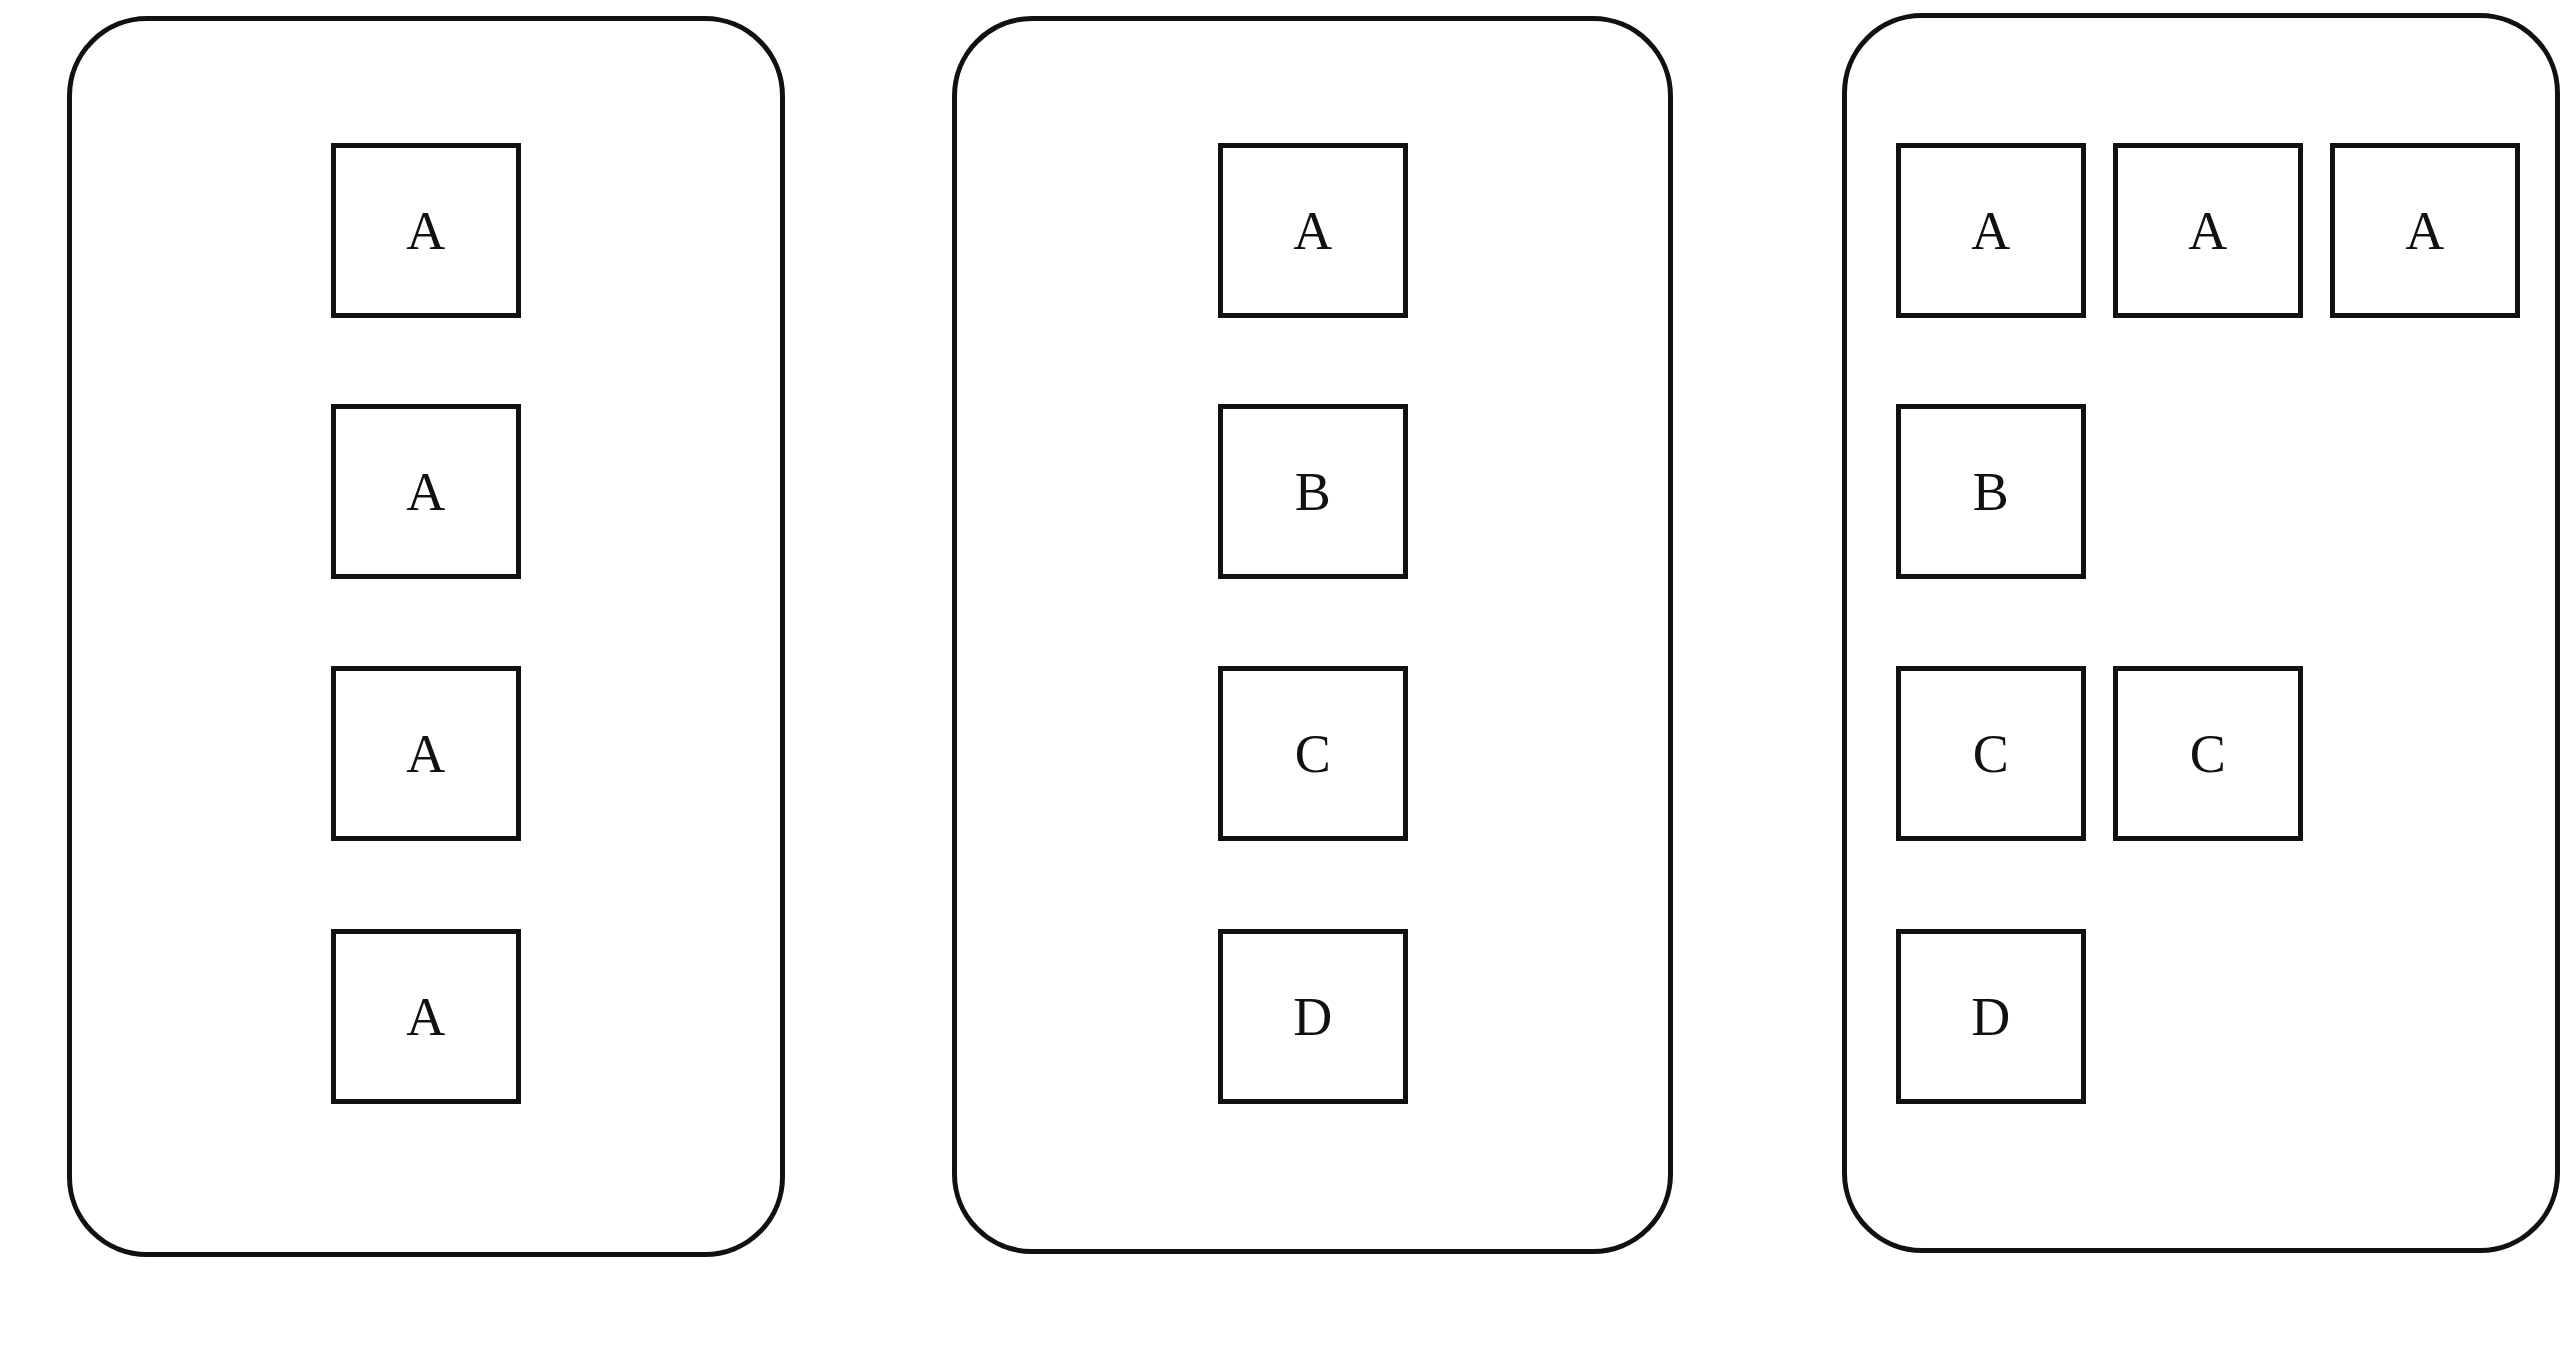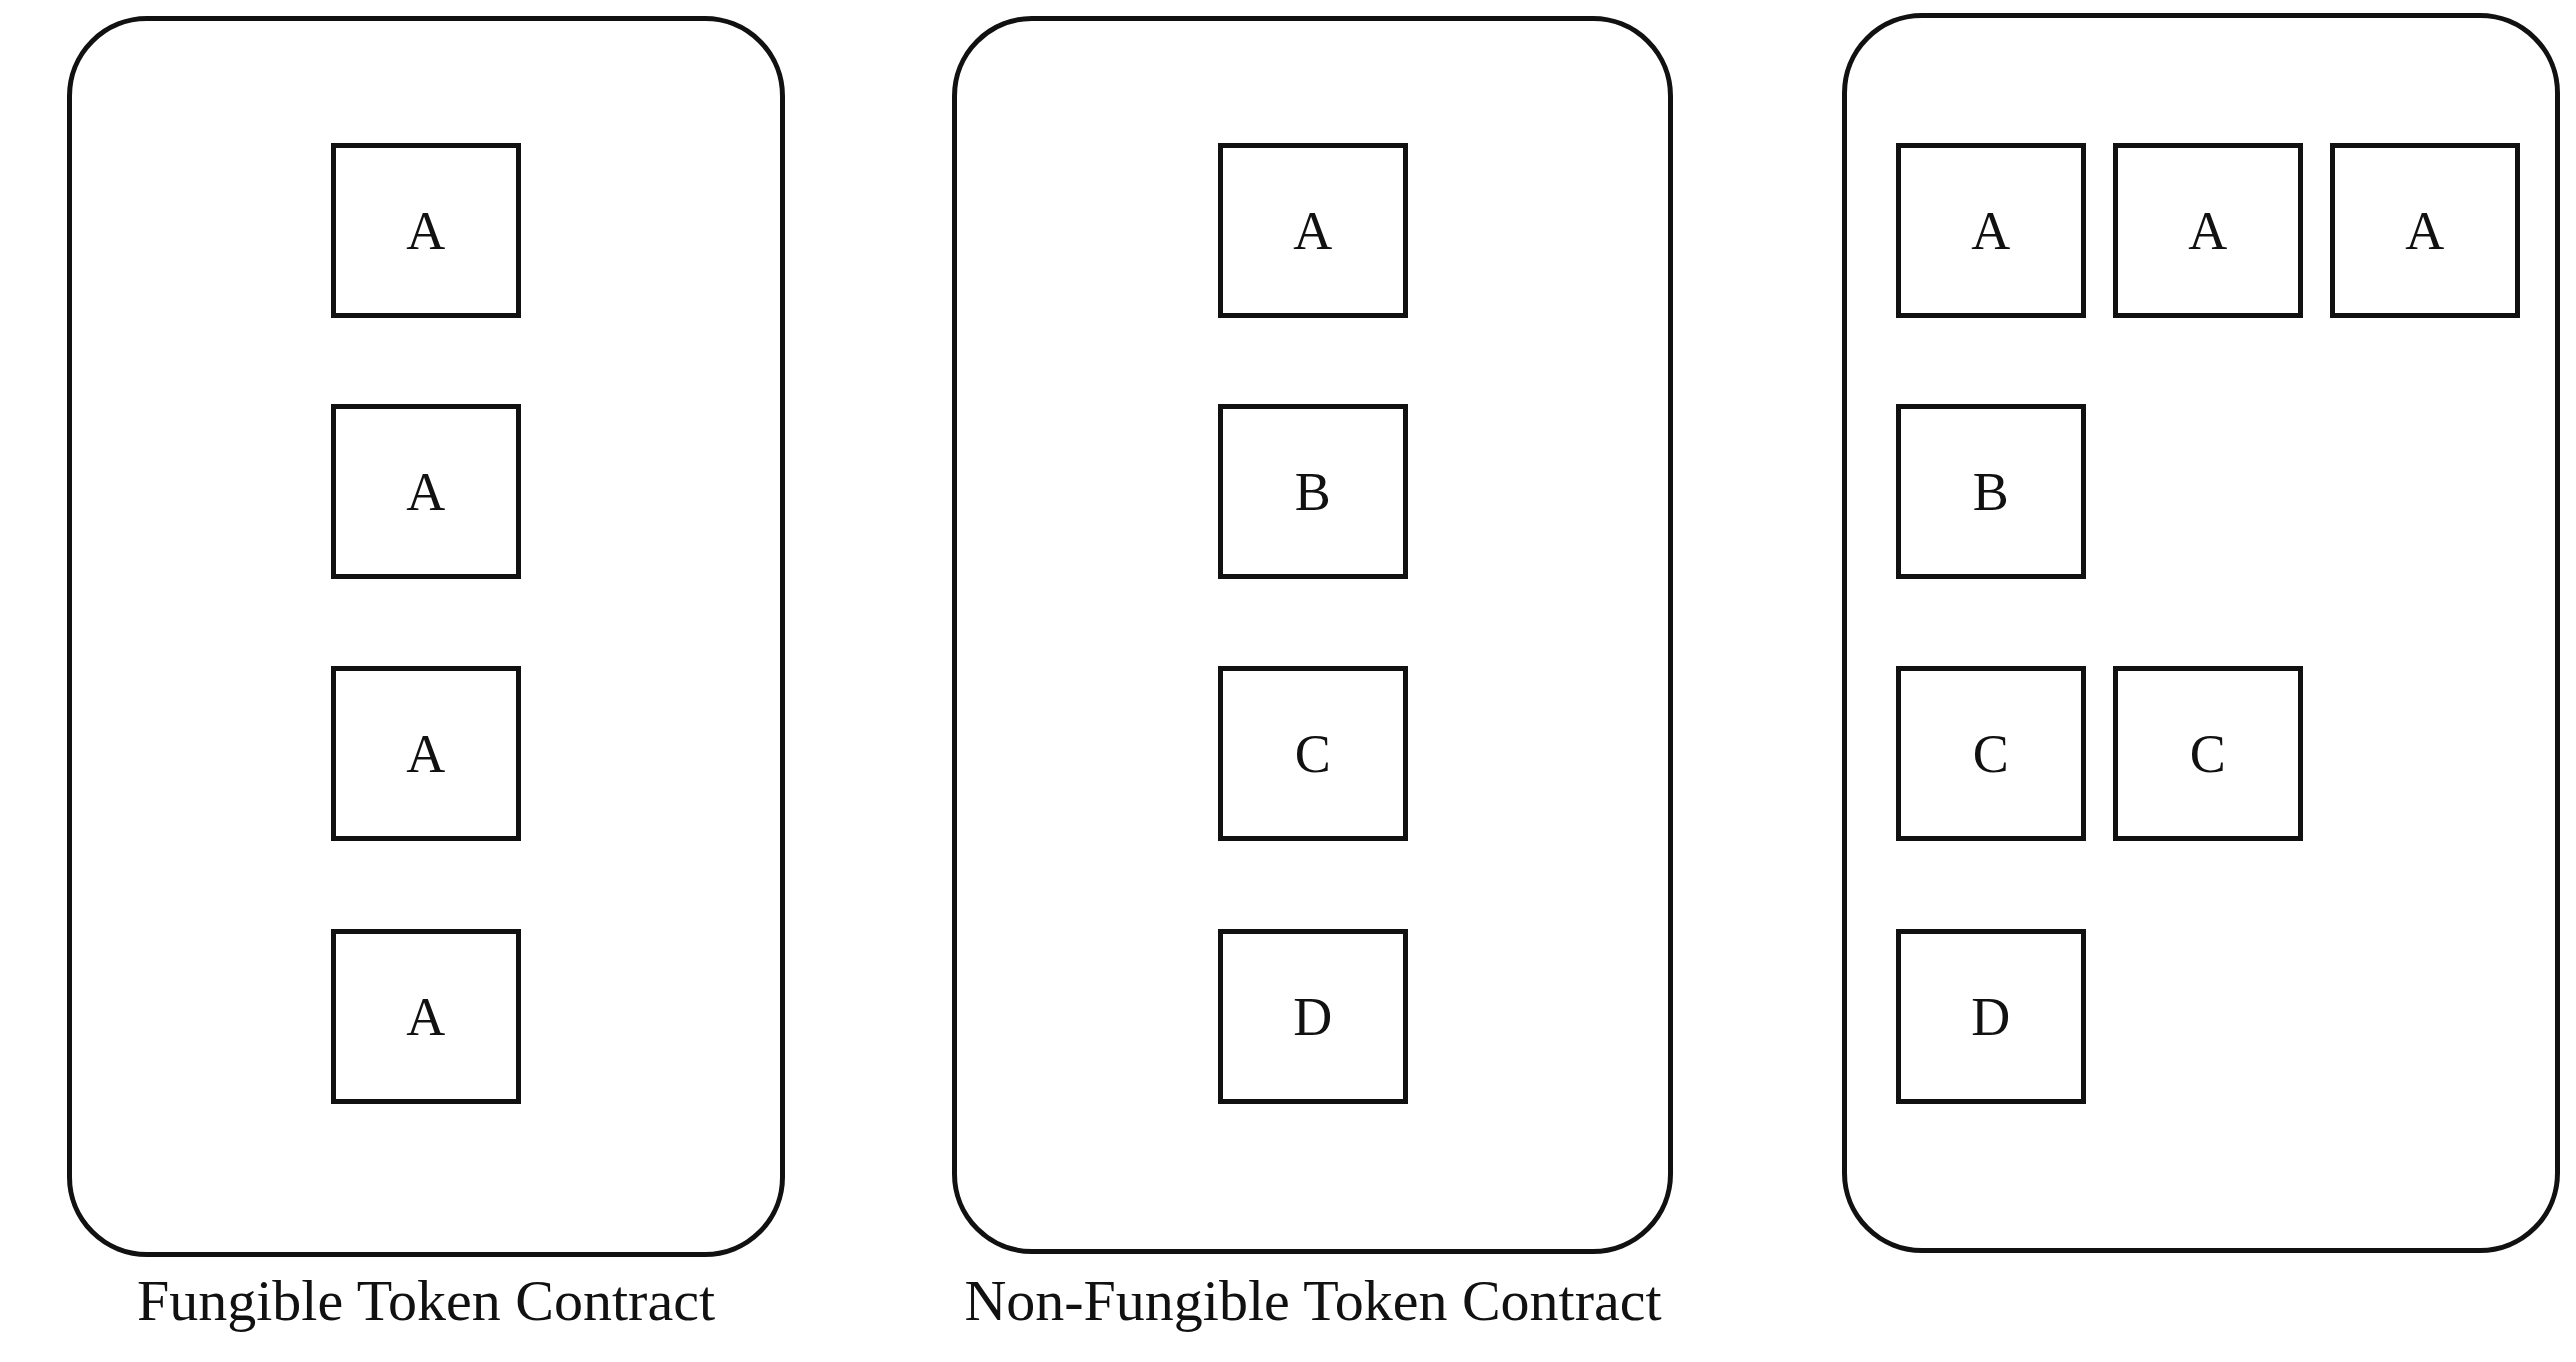--- a/index.html
+++ b/index.html
@@ -62,35 +62,33 @@
     </div>
     <div class="token-box" style="top: 404px; height: 175px; left: 331px; width: 190px; border-color: rgb(17, 17, 17);">
       <span class="token-label">A</span>
     </div>
     <div class="token-box" style="top: 666px; height: 175px; left: 331px; width: 190px; border-color: rgb(17, 17, 17);">
       <span class="token-label">A</span>
     </div>
     <div class="token-box" style="top: 929px; height: 175px; left: 331px; width: 190px; border-color: rgb(17, 17, 17);">
       <span class="token-label">A</span>
     </div>
-    <div class="caption" style="left: 38px; top: 1271px; width: 776px;">Fungible Token Contract</div>
     <div class="panel" style="left: 952px; top: 16px; width: 721px; height: 1238px; border-radius: 80px; border-color: rgb(17, 17, 17);"></div>
     <div class="token-box" style="top: 143px; height: 175px; left: 1218px; width: 190px; border-color: rgb(17, 17, 17);">
       <span class="token-label">A</span>
     </div>
     <div class="token-box" style="top: 404px; height: 175px; left: 1218px; width: 190px; border-color: rgb(17, 17, 17);">
       <span class="token-label">B</span>
     </div>
     <div class="token-box" style="top: 666px; height: 175px; left: 1218px; width: 190px; border-color: rgb(17, 17, 17);">
       <span class="token-label">C</span>
     </div>
     <div class="token-box" style="top: 929px; height: 175px; left: 1218px; width: 190px; border-color: rgb(17, 17, 17);">
       <span class="token-label">D</span>
     </div>
-    <div class="caption" style="left: 902px; top: 1271px; width: 822px;">Non-Fungible Token Contract</div>
     <div class="panel" style="left: 1842px; top: 13px; width: 718px; height: 1240px; border-radius: 80px; border-color: rgb(17, 17, 17);"></div>
     <div class="token-box" style="top: 143px; height: 175px; left: 1896px; width: 190px; border-color: rgb(17, 17, 17);">
       <span class="token-label">A</span>
     </div>
     <div class="token-box" style="top: 143px; height: 175px; left: 2113px; width: 190px; border-color: rgb(17, 17, 17);">
       <span class="token-label">A</span>
     </div>
     <div class="token-box" style="top: 143px; height: 175px; left: 2330px; width: 190px; border-color: rgb(17, 17, 17);">
       <span class="token-label">A</span>
     </div>

